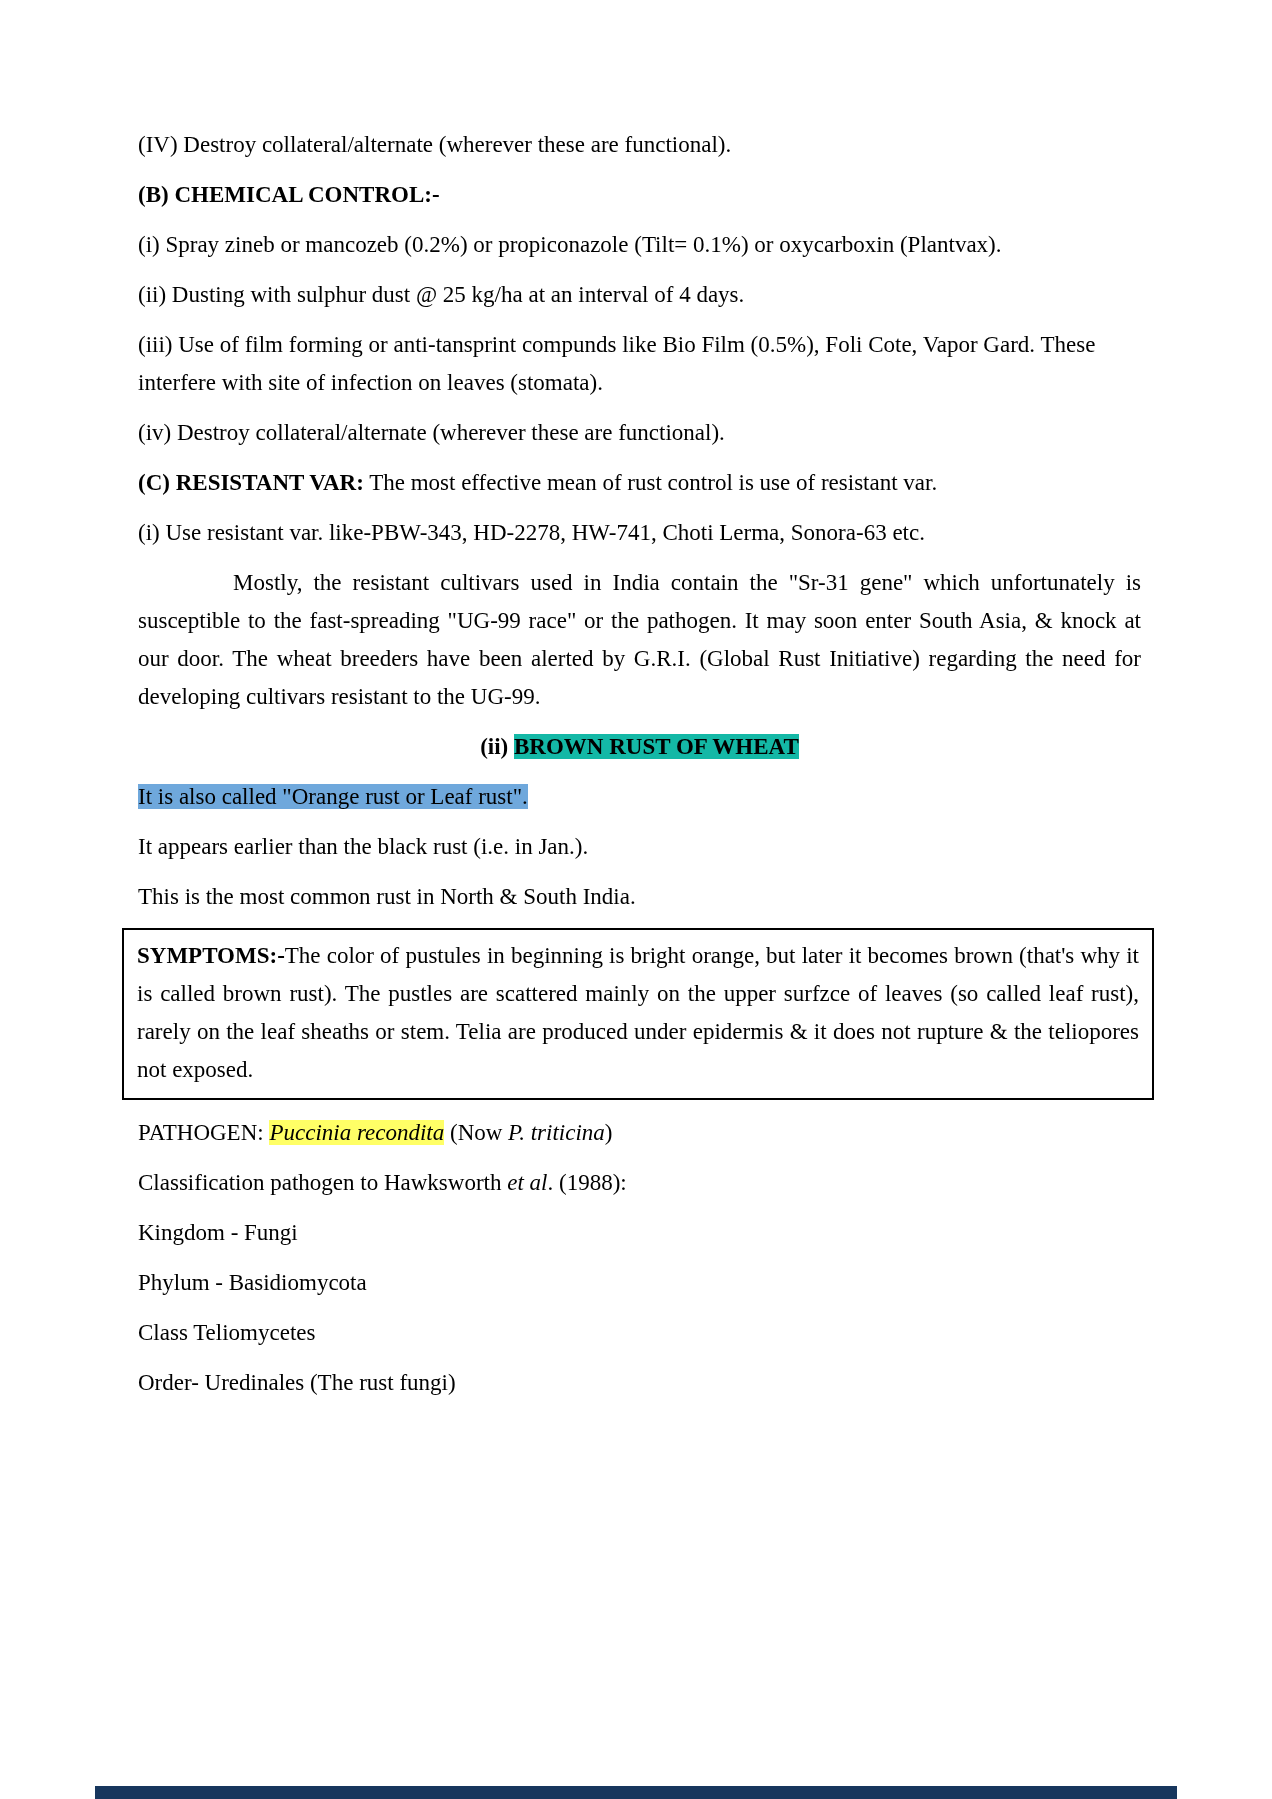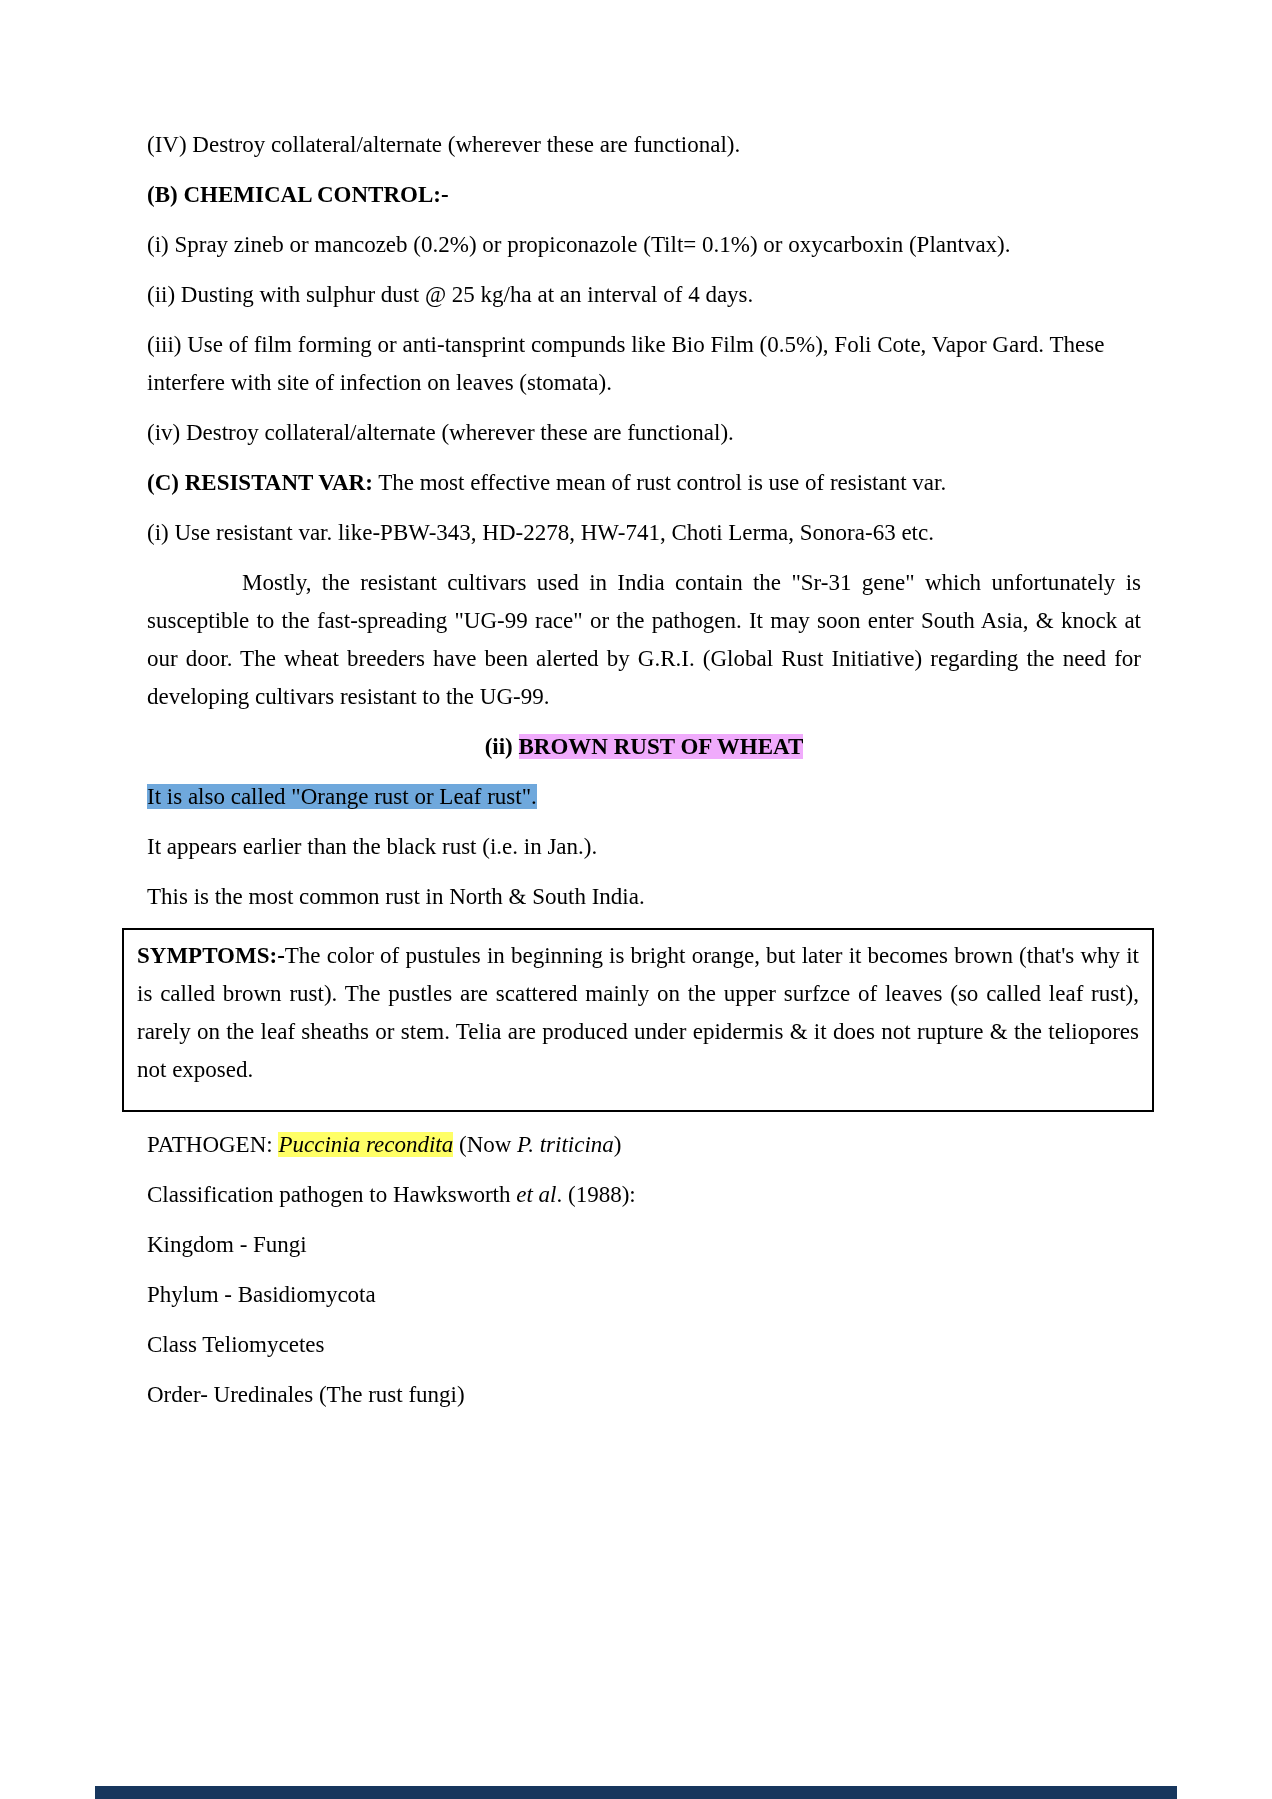--- a/index.html
+++ b/index.html
@@ -15,35 +15,35 @@
   }
   .doc {
     position: absolute;
     left: 135px;
     top: 126px;
     width: 1006px;
   }
   .para {
     font-size: 23px;
     line-height: 38px;
-    margin: 0 0 12px 12px;
+    margin: 0 0 12px 3px;
     white-space: pre-wrap;
   }
   .b { font-weight: bold; }
   .i { font-style: italic; font-family: Liberation Serif, serif; }
   .center { text-align: center; }
   .justify { text-align: justify; }
   .indent { text-indent: 95px; }
-  .green-hl  { background: #f0abfc; }
+  .green-hl  { background: #14b8a6; }
   .blue-hl   { background: #6fa8dc; }
   .yellow-hl { background: #ffff66; }
   .sym-box {
     border: 2px solid #000000;
     margin: 2px -13px 14px -13px;
-    padding: 7px 13px 21px 13px;
+    padding: 7px 13px 9px 13px;
   }
   .sym-box .para { margin: 0; }
   .footer-bar {
     position: absolute;
     left: 95px;
     bottom: 0;
     width: 1082px;
     height: 13px;
     background: #17365d;
   }

